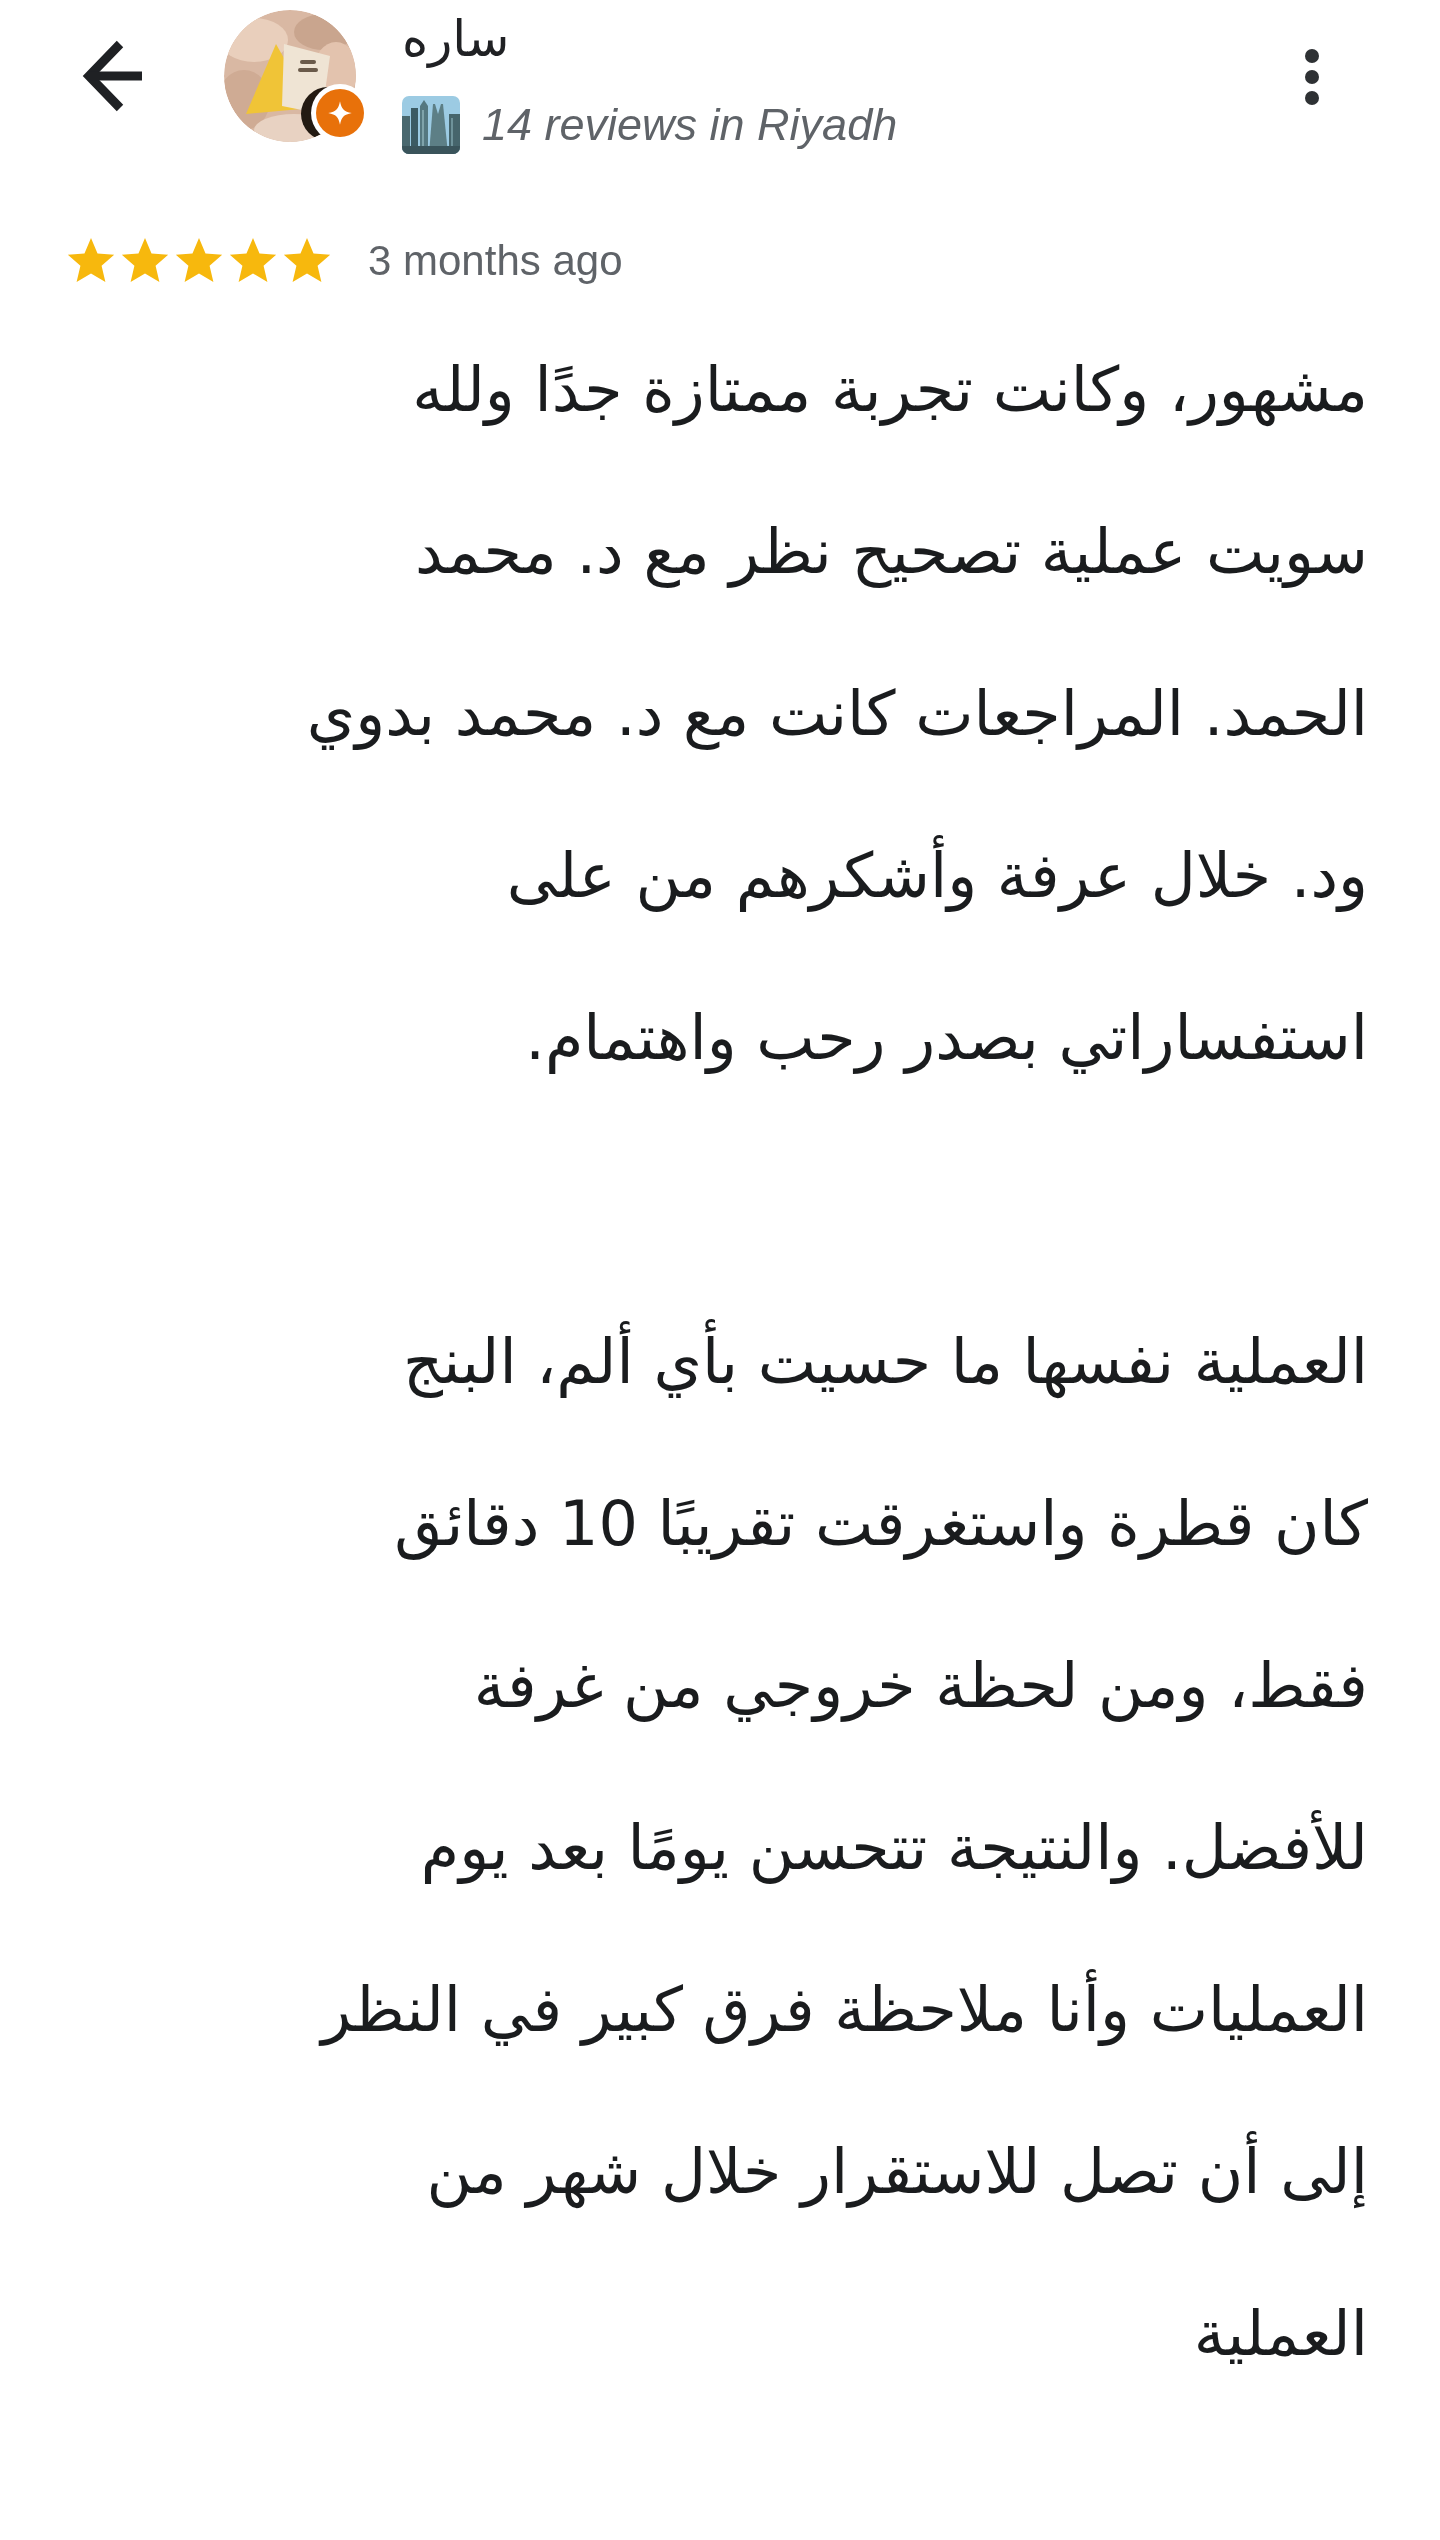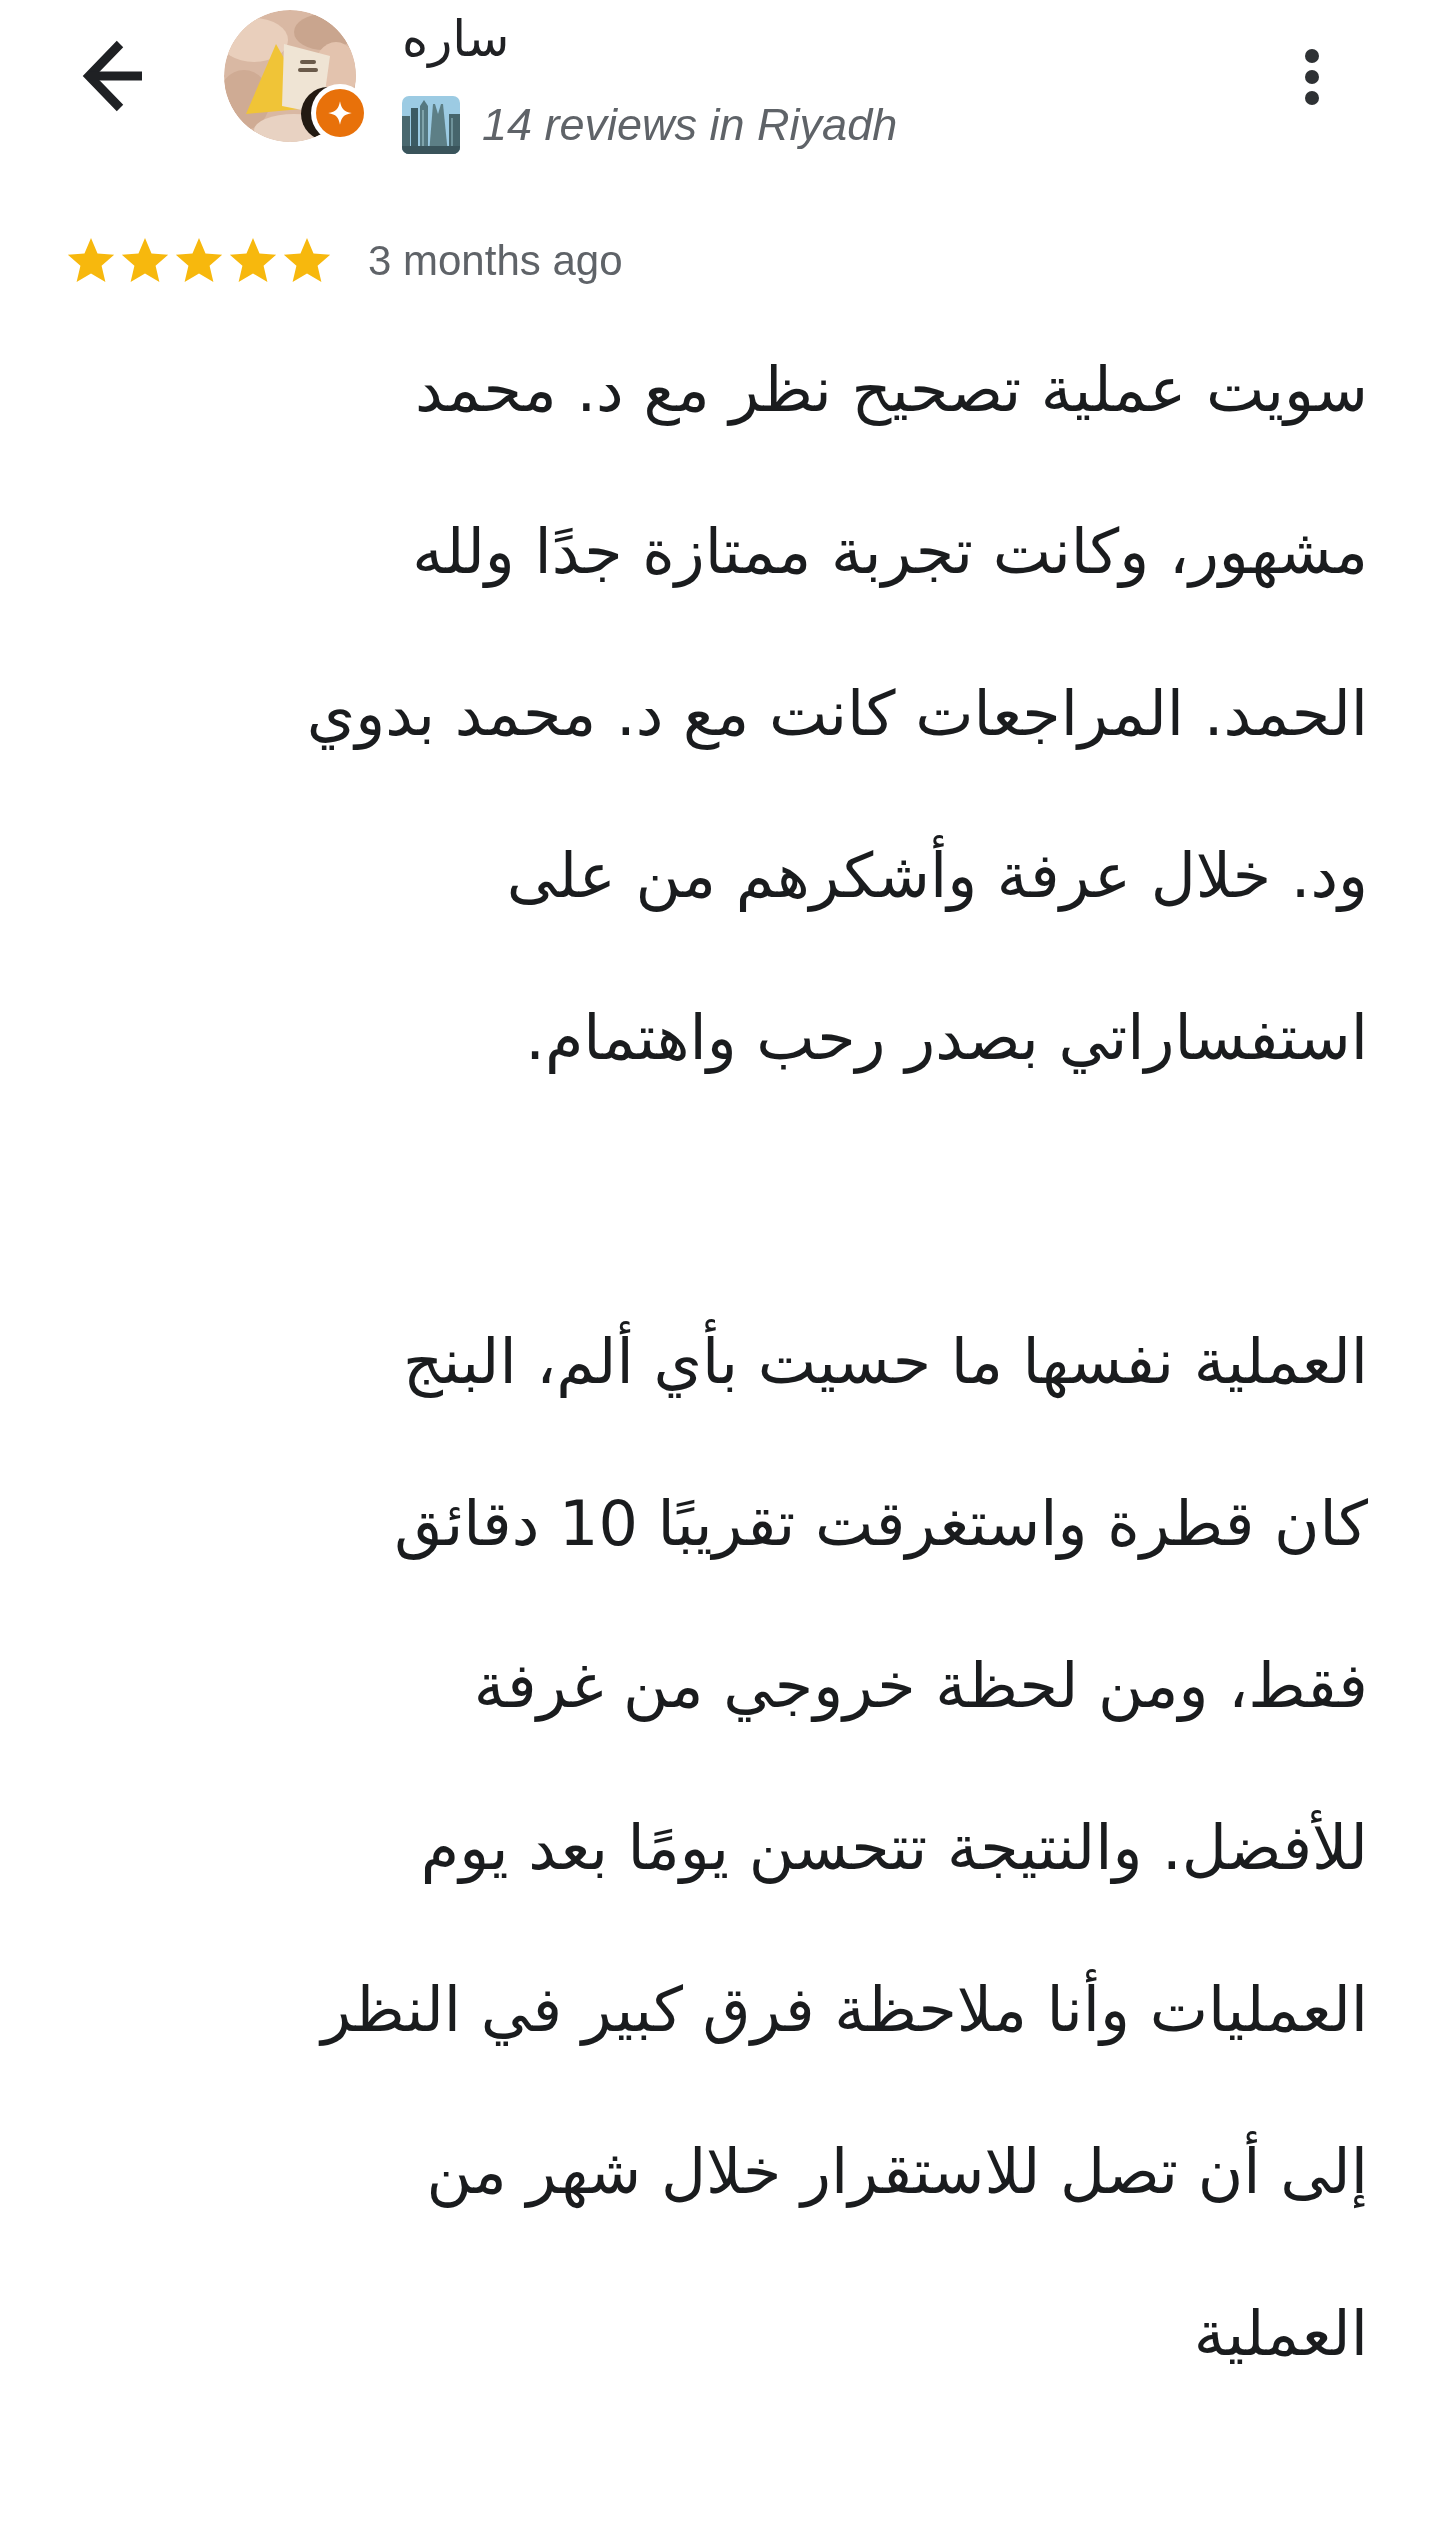--- a/index.html
+++ b/index.html
@@ -187,22 +187,22 @@
   <svg viewBox="0 0 24 23">
     <path d="M12 1.1 L14.9 7.9 L22.3 8.5 L16.7 13.4 L18.4 20.6 L12 16.8 L5.6 20.6 L7.3 13.4 L1.7 8.5 L9.1 7.9 Z" fill="currentColor"></path>
   </svg>
 </span>
     </div>
   <div class="review-date">3 months ago</div>
 </div>
 
 <div class="review-text" style="color: rgb(26, 28, 30);">
     <div class="para">
+      <div class="line">مشهور، وكانت تجربة ممتازة جدًا ولله</div>
       <div class="line">سويت عملية تصحيح نظر مع د. محمد</div>
-      <div class="line">مشهور، وكانت تجربة ممتازة جدًا ولله</div>
       <div class="line">الحمد. المراجعات كانت مع د. محمد بدوي</div>
       <div class="line">ود. خلال عرفة وأشكرهم من على</div>
       <div class="line">استفساراتي بصدر رحب واهتمام.</div>
     </div>
     <div class="para">
       <div class="line">العملية نفسها ما حسيت بأي ألم، البنج</div>
       <div class="line">كان قطرة واستغرقت تقريبًا 10 دقائق</div>
       <div class="line">فقط، ومن لحظة خروجي من غرفة</div>
       <div class="line">للأفضل. والنتيجة تتحسن يومًا بعد يوم</div>
       <div class="line">العمليات وأنا ملاحظة فرق كبير في النظر</div>

